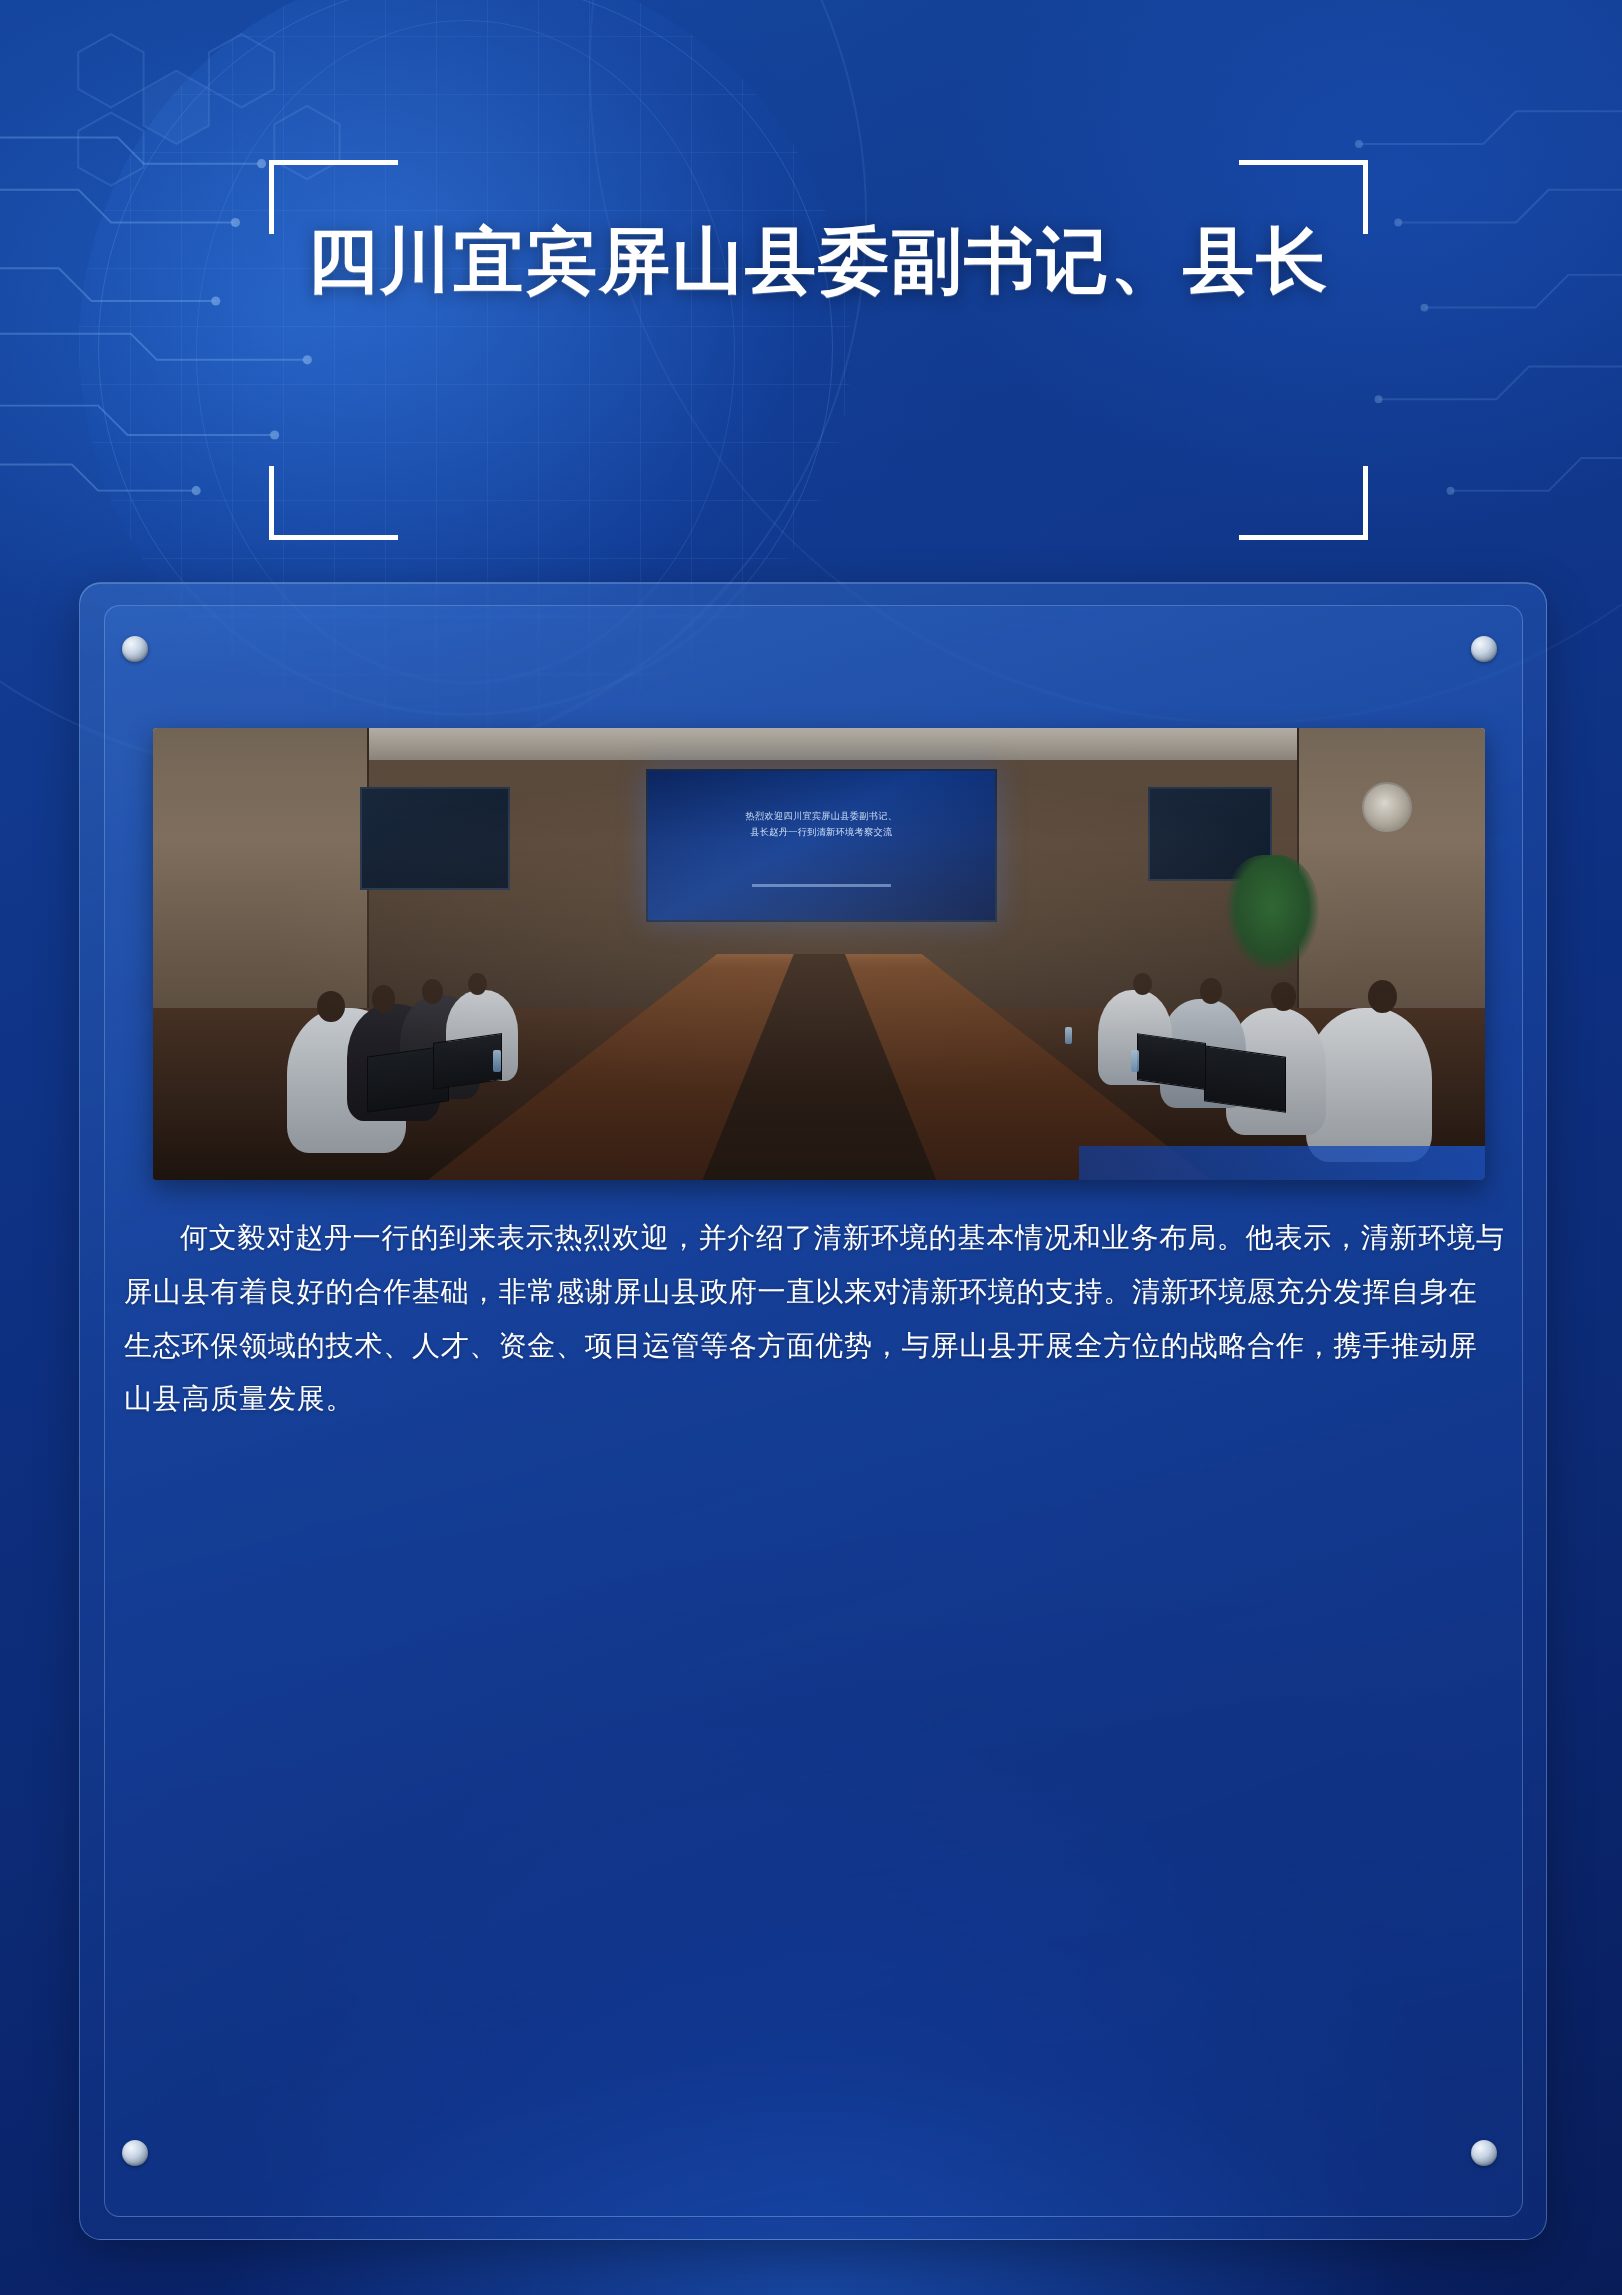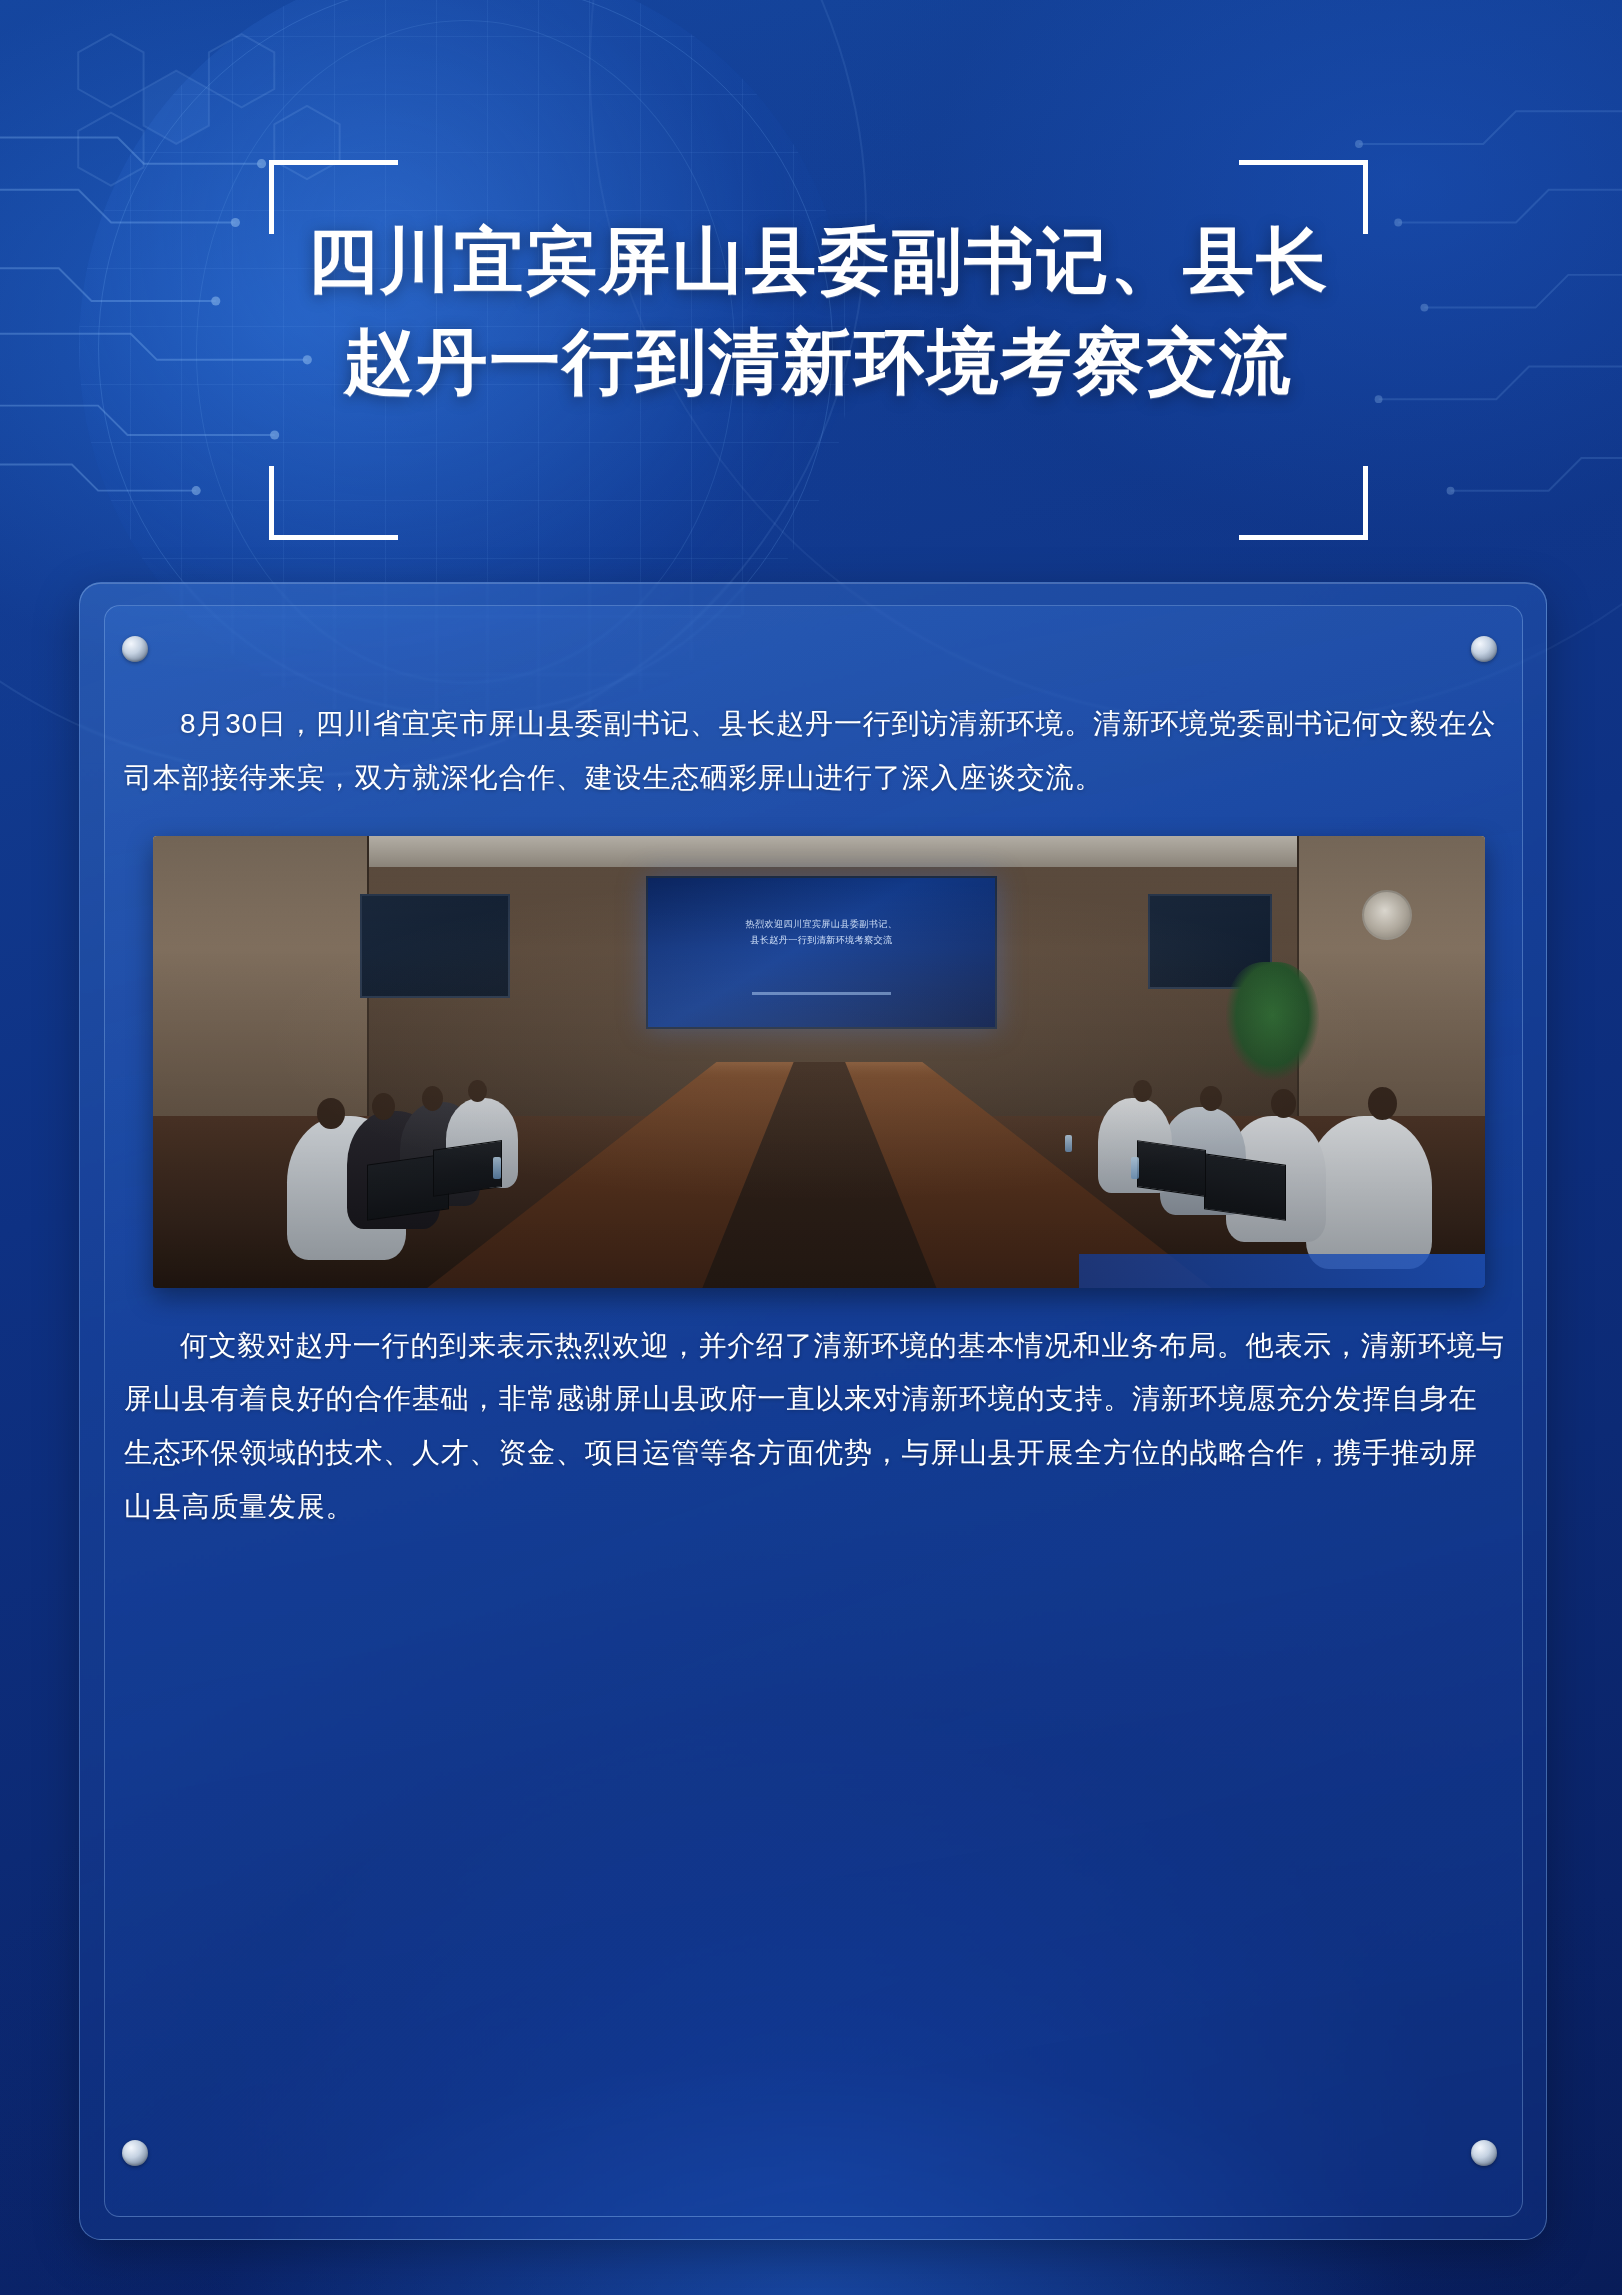--- a/index.html
+++ b/index.html
@@ -377,35 +377,33 @@
 
   <div class="title-block">
     <div class="bracket">
       <span class="tl"></span>
       <span class="tr"></span>
       <span class="bl"></span>
       <span class="br"></span>
     </div>
     <div class="title-lines">
       <div class="title-line">四川宜宾屏山县委副书记、县长</div>
-      <div class="title-line">赵丹一行到清新环境考察交流</div>
     </div>
   </div>
 
   <div class="card">
     <div class="card-inner"></div>
   </div>
   <span class="screw s-tl"></span>
   <span class="screw s-tr"></span>
   <span class="screw s-bl"></span>
   <span class="screw s-br"></span>
 
   <div class="content">
 
-    <p class="para">8月30日，四川省宜宾市屏山县委副书记、县长赵丹一行到访清新环境。清新环境党委副书记何文毅在公司本部接待来宾，双方就深化合作、建设生态硒彩屏山进行了深入座谈交流。</p>
 
     <div class="photo-wrap">
       <div class="photo">
         <div class="wall"></div>
         <div class="ceiling"></div>
         <div class="wall-panel-l"></div>
         <div class="wall-panel-r"></div>
         <div class="side-screen l"></div>
         <div class="side-screen r"></div>
         <div class="fan"></div>

